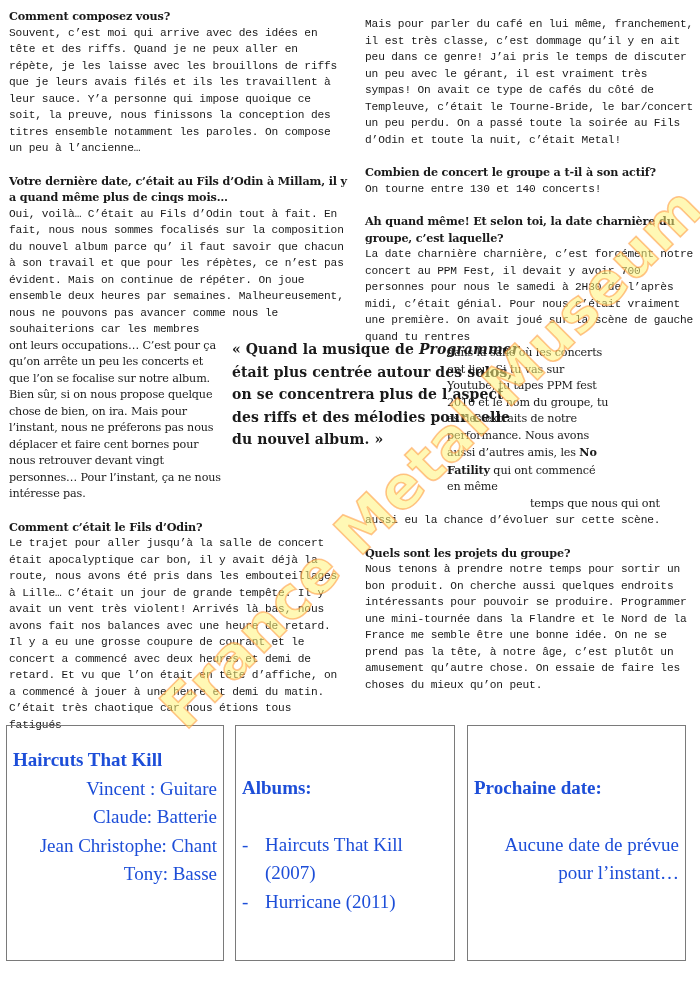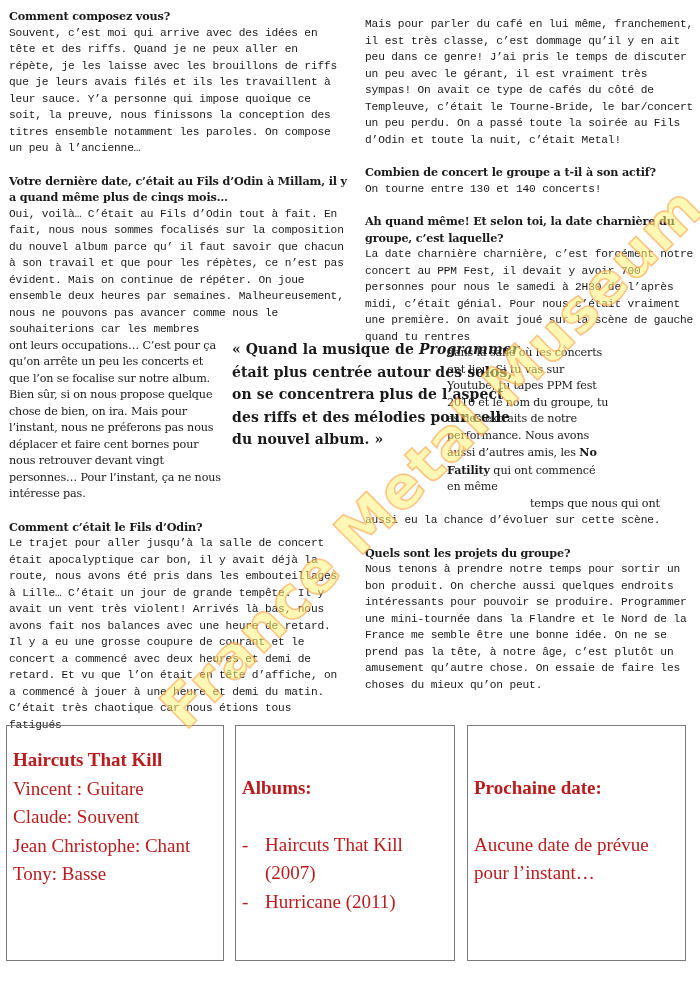--- a/index.html
+++ b/index.html
@@ -11,26 +11,26 @@
     .gap { height: 16px; }
     .left-col { left: 9px; top: 8px; width: 338px; }
     .right-col { left: 365px; top: 16px; width: 330px; }
     .narrow-l { display: block; width: 218px; }
     .narrow-r { display: block; margin-left: 82px; width: 165px; }
     .narrow-r2 { display: block; margin-left: 165px; width: 170px; }
     .quote { position: absolute; left: 232px; top: 338px; width: 290px;
              font-size: 14px; line-height: 22.5px; font-weight: bold; letter-spacing: 0.1px; }
     .quote i { font-style: italic; }
     .box { position: absolute; top: 725px; height: 236px; border: 1.5px solid #7a7a7a;
-           color: #b91c1c; font-family: "Liberation Serif", serif; font-size: 19px; line-height: 28.5px; box-sizing: border-box; }
+           color: #1d4ed8; font-family: "Liberation Serif", serif; font-size: 19px; line-height: 28.5px; box-sizing: border-box; }
     .box1 { left: 6px; width: 218px; padding: 20px 6px 0 6px; }
     .box2 { left: 235px; width: 220px; padding: 48px 6px 0 6px; }
     .box3 { left: 467px; width: 219px; padding: 48px 6px 0 6px; }
     .box .h { font-weight: bold; display: block; }
-    .box .l { display: block; }
+    .box .l { display: block; text-align: right; }
     .album { display: flex; }
     .album .dash { width: 23px; flex: none; }
     .album .t { flex: 1; }
     .watermark { position: absolute; left: 95px; top: 500px; width: 520px; text-align: center;
                  transform: rotate(-45deg); transform-origin: center;
                  font-family: "DejaVu Sans", sans-serif; font-weight: bold; font-size: 58px;
                  color: rgba(255, 242, 120, 0.55); -webkit-text-stroke: 1.6px rgba(255, 150, 60, 0.55);
                  pointer-events: none; white-space: nowrap; letter-spacing: 1px; }
   </style>
 </head>
@@ -62,21 +62,21 @@
   <div class="gap"></div>
   <span class="q">Quels sont les projets du groupe?</span>
   <span class="p">Nous tenons à prendre notre temps pour sortir un bon produit. On cherche aussi quelques endroits intéressants pour pouvoir se produire. Programmer une mini-tournée dans la Flandre et le Nord de la France me semble être une bonne idée. On ne se prend pas la tête, à notre âge, c’est plutôt un amusement qu’autre chose. On essaie de faire les choses du mieux qu’on peut.</span>
 </div>
 
 <div class="quote"><span>« Quand la musique de </span><i>Programmer</i><span> était plus centrée autour des solos, on se concentrera plus de l’aspect des riffs et des mélodies pour celle du nouvel album. »</span></div>
 
 <div class="box box1">
   <span class="h">Haircuts That Kill</span>
   <span class="l">Vincent : Guitare</span>
-  <span class="l">Claude: Souvent</span>
+  <span class="l">Claude: Batterie</span>
   <span class="l">Jean Christophe: Chant</span>
   <span class="l">Tony: Basse</span>
 </div>
 
 <div class="box box2">
   <span class="h">Albums:</span>
   <div style="height:28px"></div>
   <div class="album">
     <span class="dash">-</span>
     <span class="t">Haircuts That Kill (2007)</span>

